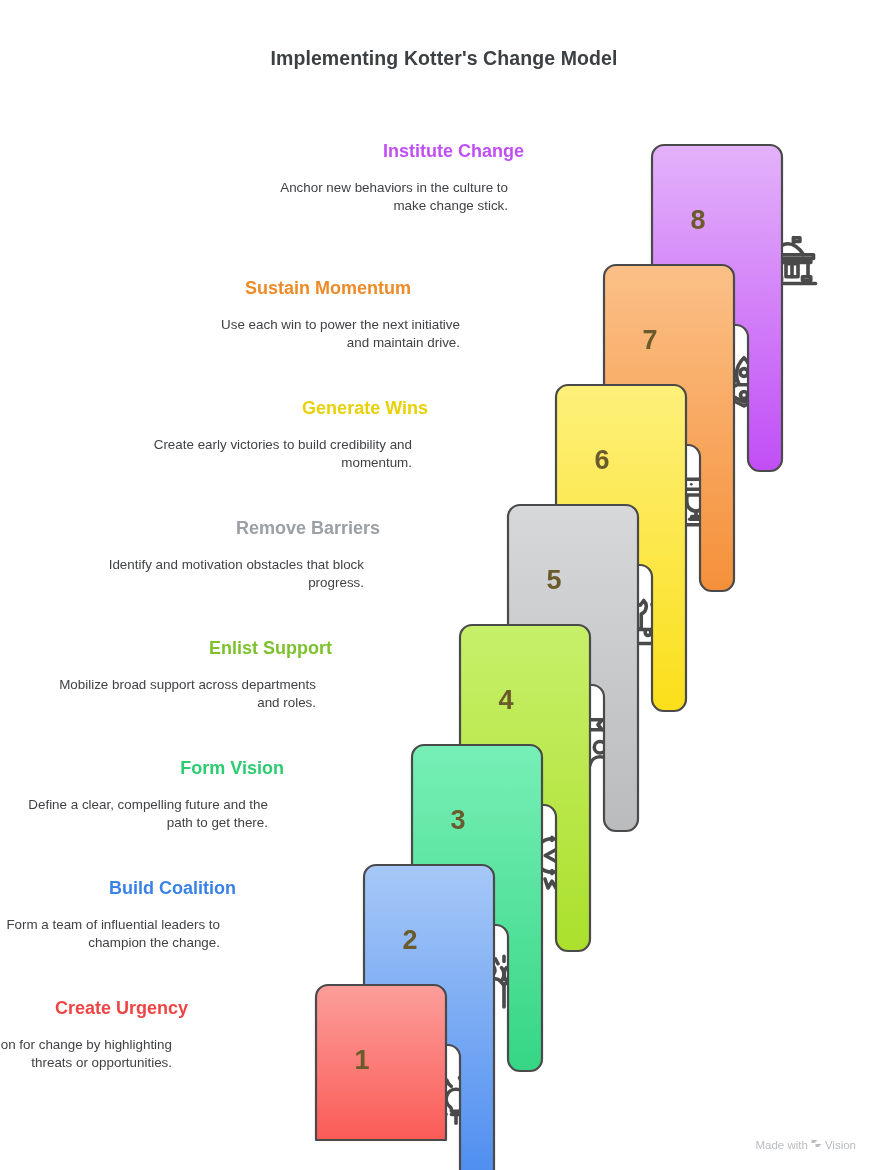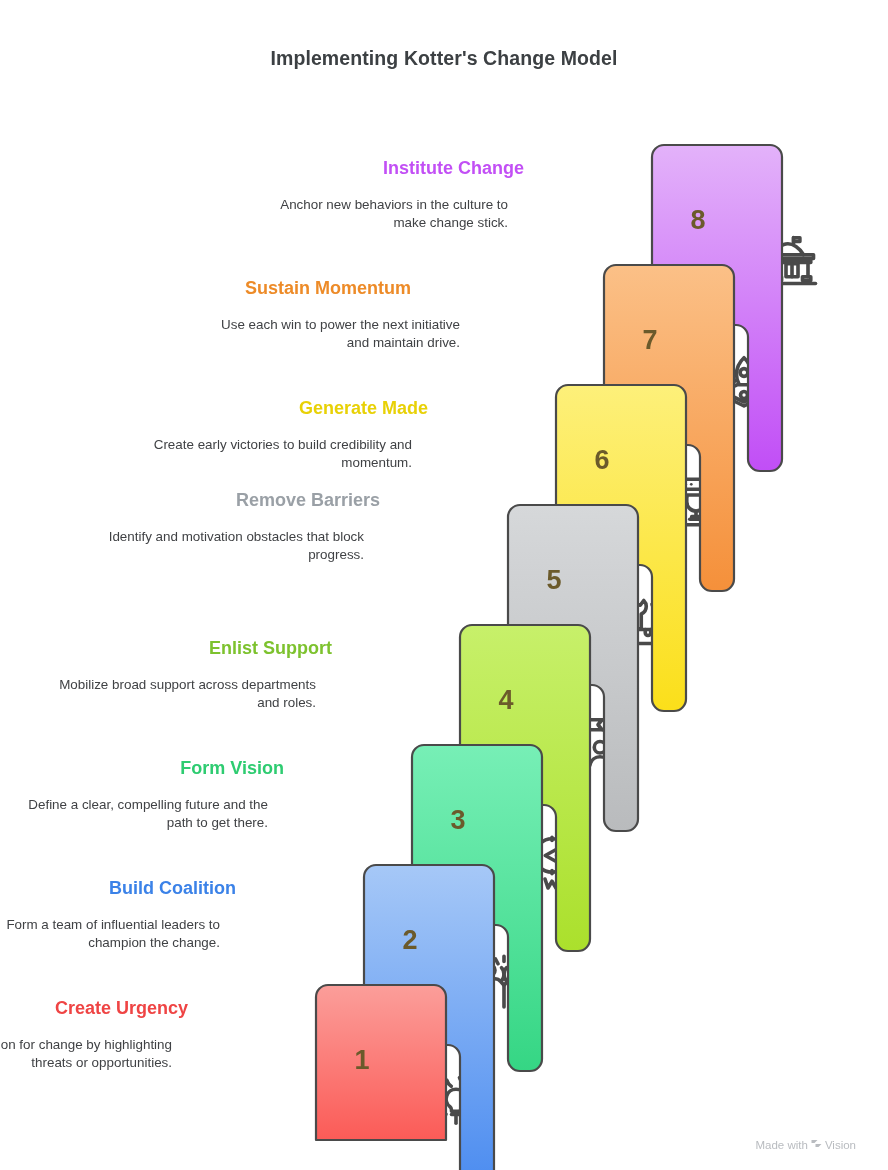--- a/index.html
+++ b/index.html
@@ -61,21 +61,21 @@
       <path d="M 12 0
          H 118 A 12 12 0 0 1 130 12
          V 314 A 12 12 0 0 1 118 326
          H 108 A 12 12 0 0 1 96 314
          V 192 A 12 12 0 0 0 84 180
          H 12 A 12 12 0 0 1 0 168
          V 12 A 12 12 0 0 1 12 0 Z" fill="url(#grad0)" stroke="#4a4a4a" stroke-width="2.2" stroke-linejoin="round"></path>
     </svg>
     <div class="blk-num" style="left:0;top:60px;width:96px;height:34px;">8</div>
     </div>
-    <div class="step-text" style="left: 228px; top: 157px; width: 296px; z-index: 60;">
+    <div class="step-text" style="left: 228px; top: 140px; width: 296px; z-index: 60;">
       <div class="step-title" style="color: rgb(194, 79, 245);">Institute Change</div>
       <div class="step-desc">Anchor new behaviors in the culture to make change stick.</div>
     </div>
     <div class="step-icon" style="left: 762px; top: 232px; width: 60px; height: 60px; z-index: 5;">
       <svg width="60" height="60" viewBox="0 0 24 24">
         <path d="M12.6 2.2v2.3" fill="none" stroke="#4a4a4a" stroke-width="1.45" stroke-linecap="round" stroke-linejoin="round"></path>
         <path d="M12.6 2.3h2.6v1.5h-2.6z" fill="none" stroke="#4a4a4a" stroke-width="1.35" stroke-linejoin="round"></path>
         <path d="M4.2 9.1c1.3-2.2 3-3.6 4.5-4.1 1.6-.6 3.4-.2 4.9.8 1.2.8 2.2 1.9 3 3.3" fill="none" stroke="#4a4a4a" stroke-width="1.45" stroke-linecap="round" stroke-linejoin="round"></path>
         <path d="M3.4 9.1h17.2v1.5H3.4z" fill="none" stroke="#4a4a4a" stroke-width="1.45" stroke-linecap="round" stroke-linejoin="round"></path>
         <path d="M4.5 10.9h15v1.3h-15z" fill="none" stroke="#4a4a4a" stroke-width="1.45" stroke-linecap="round" stroke-linejoin="round"></path>
@@ -130,21 +130,21 @@
          H 118 A 12 12 0 0 1 130 12
          V 314 A 12 12 0 0 1 118 326
          H 108 A 12 12 0 0 1 96 314
          V 192 A 12 12 0 0 0 84 180
          H 12 A 12 12 0 0 1 0 168
          V 12 A 12 12 0 0 1 12 0 Z" fill="url(#grad2)" stroke="#4a4a4a" stroke-width="2.2" stroke-linejoin="round"></path>
     </svg>
     <div class="blk-num" style="left:0;top:60px;width:96px;height:34px;">6</div>
     </div>
     <div class="step-text" style="left: 132px; top: 397px; width: 296px; z-index: 60;">
-      <div class="step-title" style="color: rgb(232, 209, 6);">Generate Made</div>
+      <div class="step-title" style="color: rgb(232, 209, 6);">Generate Wins</div>
       <div class="step-desc">Create early victories to build credibility and momentum.</div>
     </div>
     <div class="step-icon" style="left: 666px; top: 472px; width: 60px; height: 60px; z-index: 5;">
       <svg width="60" height="60" viewBox="0 0 24 24">
         <rect x="2.6" y="2.9" width="18.8" height="18.2" rx="1.6" fill="none" stroke="#4a4a4a" stroke-width="1.45" stroke-linecap="round" stroke-linejoin="round"></rect>
         <path d="M2.6 6.9h18.8" fill="none" stroke="#4a4a4a" stroke-width="1.45" stroke-linecap="round" stroke-linejoin="round"></path>
         <circle cx="5.7" cy="4.9" r=".55" fill="#4a4a4a"></circle>
         <circle cx="7.9" cy="4.9" r=".55" fill="#4a4a4a"></circle>
         <circle cx="10.1" cy="4.9" r=".55" fill="#4a4a4a"></circle>
         <path d="M8.3 9.2h7.4v2.7c0 2.1-1.7 3.7-3.7 3.7s-3.7-1.6-3.7-3.7z" fill="none" stroke="#4a4a4a" stroke-width="1.45" stroke-linecap="round" stroke-linejoin="round"></path>
@@ -165,21 +165,21 @@
       <path d="M 12 0
          H 118 A 12 12 0 0 1 130 12
          V 314 A 12 12 0 0 1 118 326
          H 108 A 12 12 0 0 1 96 314
          V 192 A 12 12 0 0 0 84 180
          H 12 A 12 12 0 0 1 0 168
          V 12 A 12 12 0 0 1 12 0 Z" fill="url(#grad3)" stroke="#4a4a4a" stroke-width="2.2" stroke-linejoin="round"></path>
     </svg>
     <div class="blk-num" style="left:0;top:60px;width:96px;height:34px;">5</div>
     </div>
-    <div class="step-text" style="left: 84px; top: 489px; width: 296px; z-index: 60;">
+    <div class="step-text" style="left: 84px; top: 517px; width: 296px; z-index: 60;">
       <div class="step-title" style="color: rgb(154, 160, 166);">Remove Barriers</div>
       <div class="step-desc">Identify and motivation obstacles that block progress.</div>
     </div>
     <div class="step-icon" style="left: 618px; top: 592px; width: 60px; height: 60px; z-index: 5;">
       <svg width="60" height="60" viewBox="0 0 24 24">
         <path d="M7.6 3.2a2.9 2.9 0 0 0-1.6 5 2.9 2.9 0 0 0 1.1.6v5.9h2.2V8.8c1.2-.5 2-1.7 2-3.1 0-.9-.4-1.7-1-2.3l-1.4 1.9-1.6-.4z" fill="none" stroke="#4a4a4a" stroke-width="1.45" stroke-linecap="round" stroke-linejoin="round"></path>
         <path d="M13.6 4.9l5.6-1.3.9 2.2-5.2 2.4z" fill="none" stroke="#4a4a4a" stroke-width="1.45" stroke-linecap="round" stroke-linejoin="round"></path>
         <path d="M14.6 7.5l-.7 7.2h2.2l.9-6.3" fill="none" stroke="#4a4a4a" stroke-width="1.45" stroke-linecap="round" stroke-linejoin="round"></path>
         <path d="M4.3 15h15.4v5.6H4.3z" fill="none" stroke="#4a4a4a" stroke-width="1.45" stroke-linecap="round" stroke-linejoin="round"></path>
         <path d="M10.9 15v1.3a1.1 1.1 0 0 0 2.2 0V15" fill="none" stroke="#4a4a4a" stroke-width="1.45" stroke-linecap="round" stroke-linejoin="round"></path>

